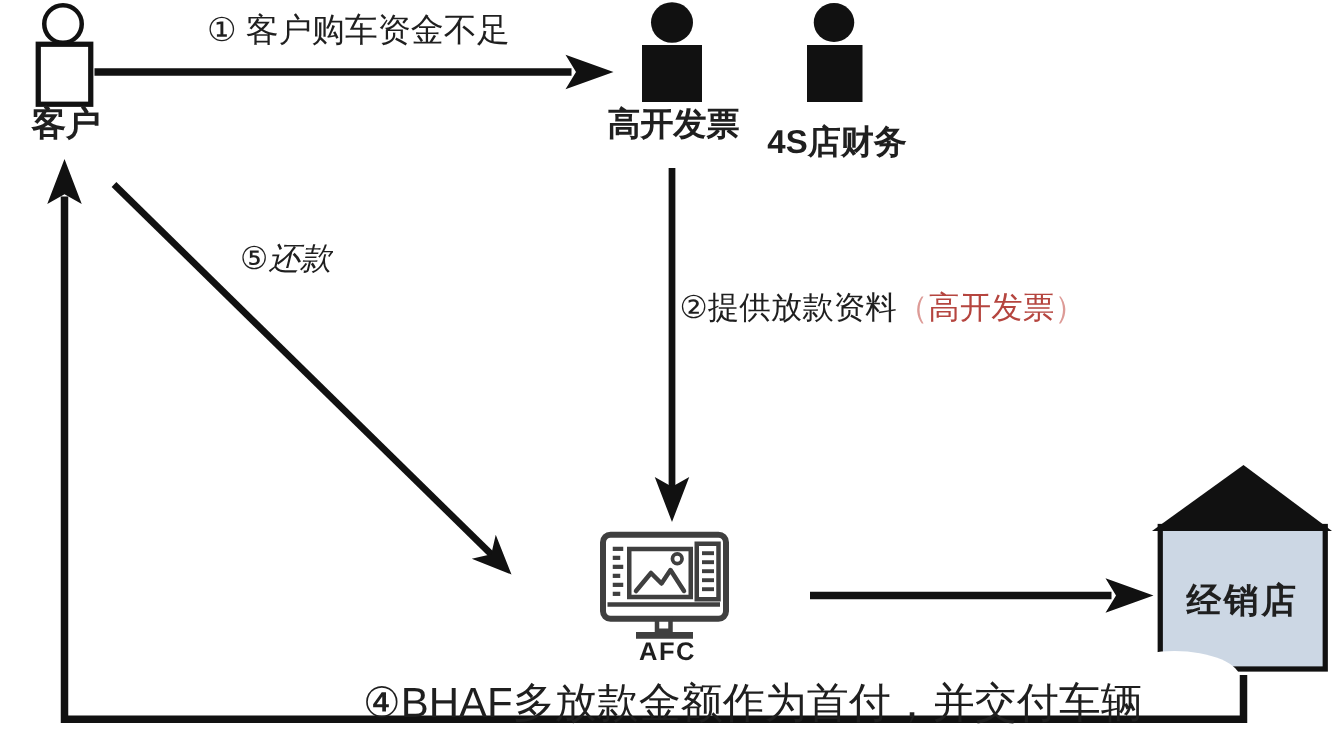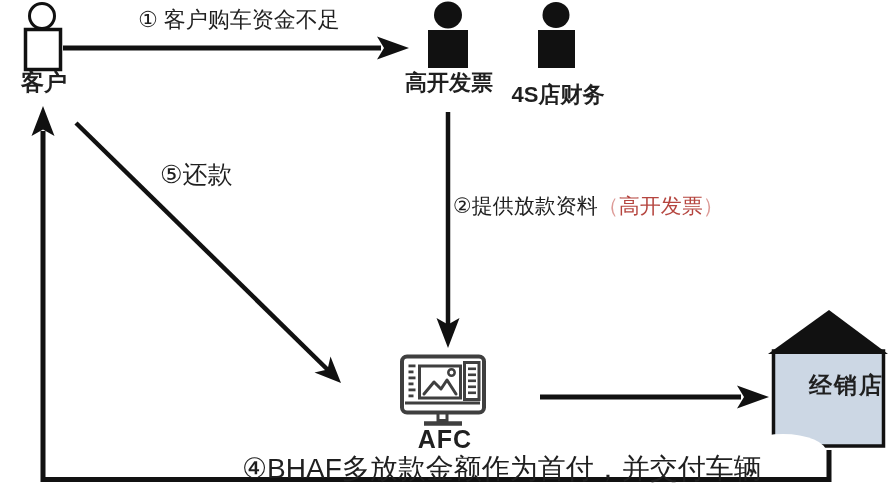--- a/index.html
+++ b/index.html
@@ -21,28 +21,28 @@
     position: absolute;
     color: #1f1f1f;
     white-space: nowrap;
     line-height: 1.1;
   }
   .actor { font-weight: 700; }
 
   .lbl-customer        { left: 17px;  top: 70px;  width: 50px;  text-align: right; font-size: 23px; }
   .lbl-finance-manager { left: 404px; top: 71px;  width: 90px;  text-align: center; font-size: 22px; }
   .lbl-4s-finance      { left: 510px; top: 71px;  width: 96px;  text-align: center; font-size: 22px; margin-top: 12px; }
-  .lbl-afc             { left: 404px; top: 426px; width: 82px;  text-align: center; font-size: 25px; letter-spacing: 1px; }
-  .lbl-dealer          { left: 773px; top: 373px; width: 111px; text-align: right; font-size: 23px; letter-spacing: 2px; }
+  .lbl-afc             { left: 404px; top: 426px; width: 82px;  text-align: center; font-size: 17px; letter-spacing: 1px; }
+  .lbl-dealer          { left: 773px; top: 388px; width: 111px; text-align: center; font-size: 23px; letter-spacing: 2px; }
 
   .lbl-step1 { left: 138px; top: 8px;   font-size: 22px; }
   .lbl-step2 { left: 453px; top: 194px; font-size: 21px; }
   .lbl-step3 { left: 552px; top: 353px; font-size: 21px; }
   .lbl-step4 { left: 242px; top: 454px; font-size: 28px; }
-  .lbl-step5 { left: 160px; top: 161px; font-size: 25px; }
+  .lbl-step5 { left: 160px; top: 161px; font-size: 21px; font-style: italic; }
 
   .red-hl    { color: var(--highlight-red, #b5453f); }
   .red-paren { color: var(--paren-red, #dd9b97); }
 
   .stroke-line   { stroke: var(--line, #111111); }
   .fill-line     { fill: var(--line, #111111); }
   .house-body    { fill: var(--house-fill, #ccd7e4); stroke: var(--line, #111111); }
   .mon-stroke    { stroke: var(--icon-gray, #3f3f3f); fill: none; }
   .mon-fill      { fill: var(--icon-gray, #3f3f3f); }
 </style>

